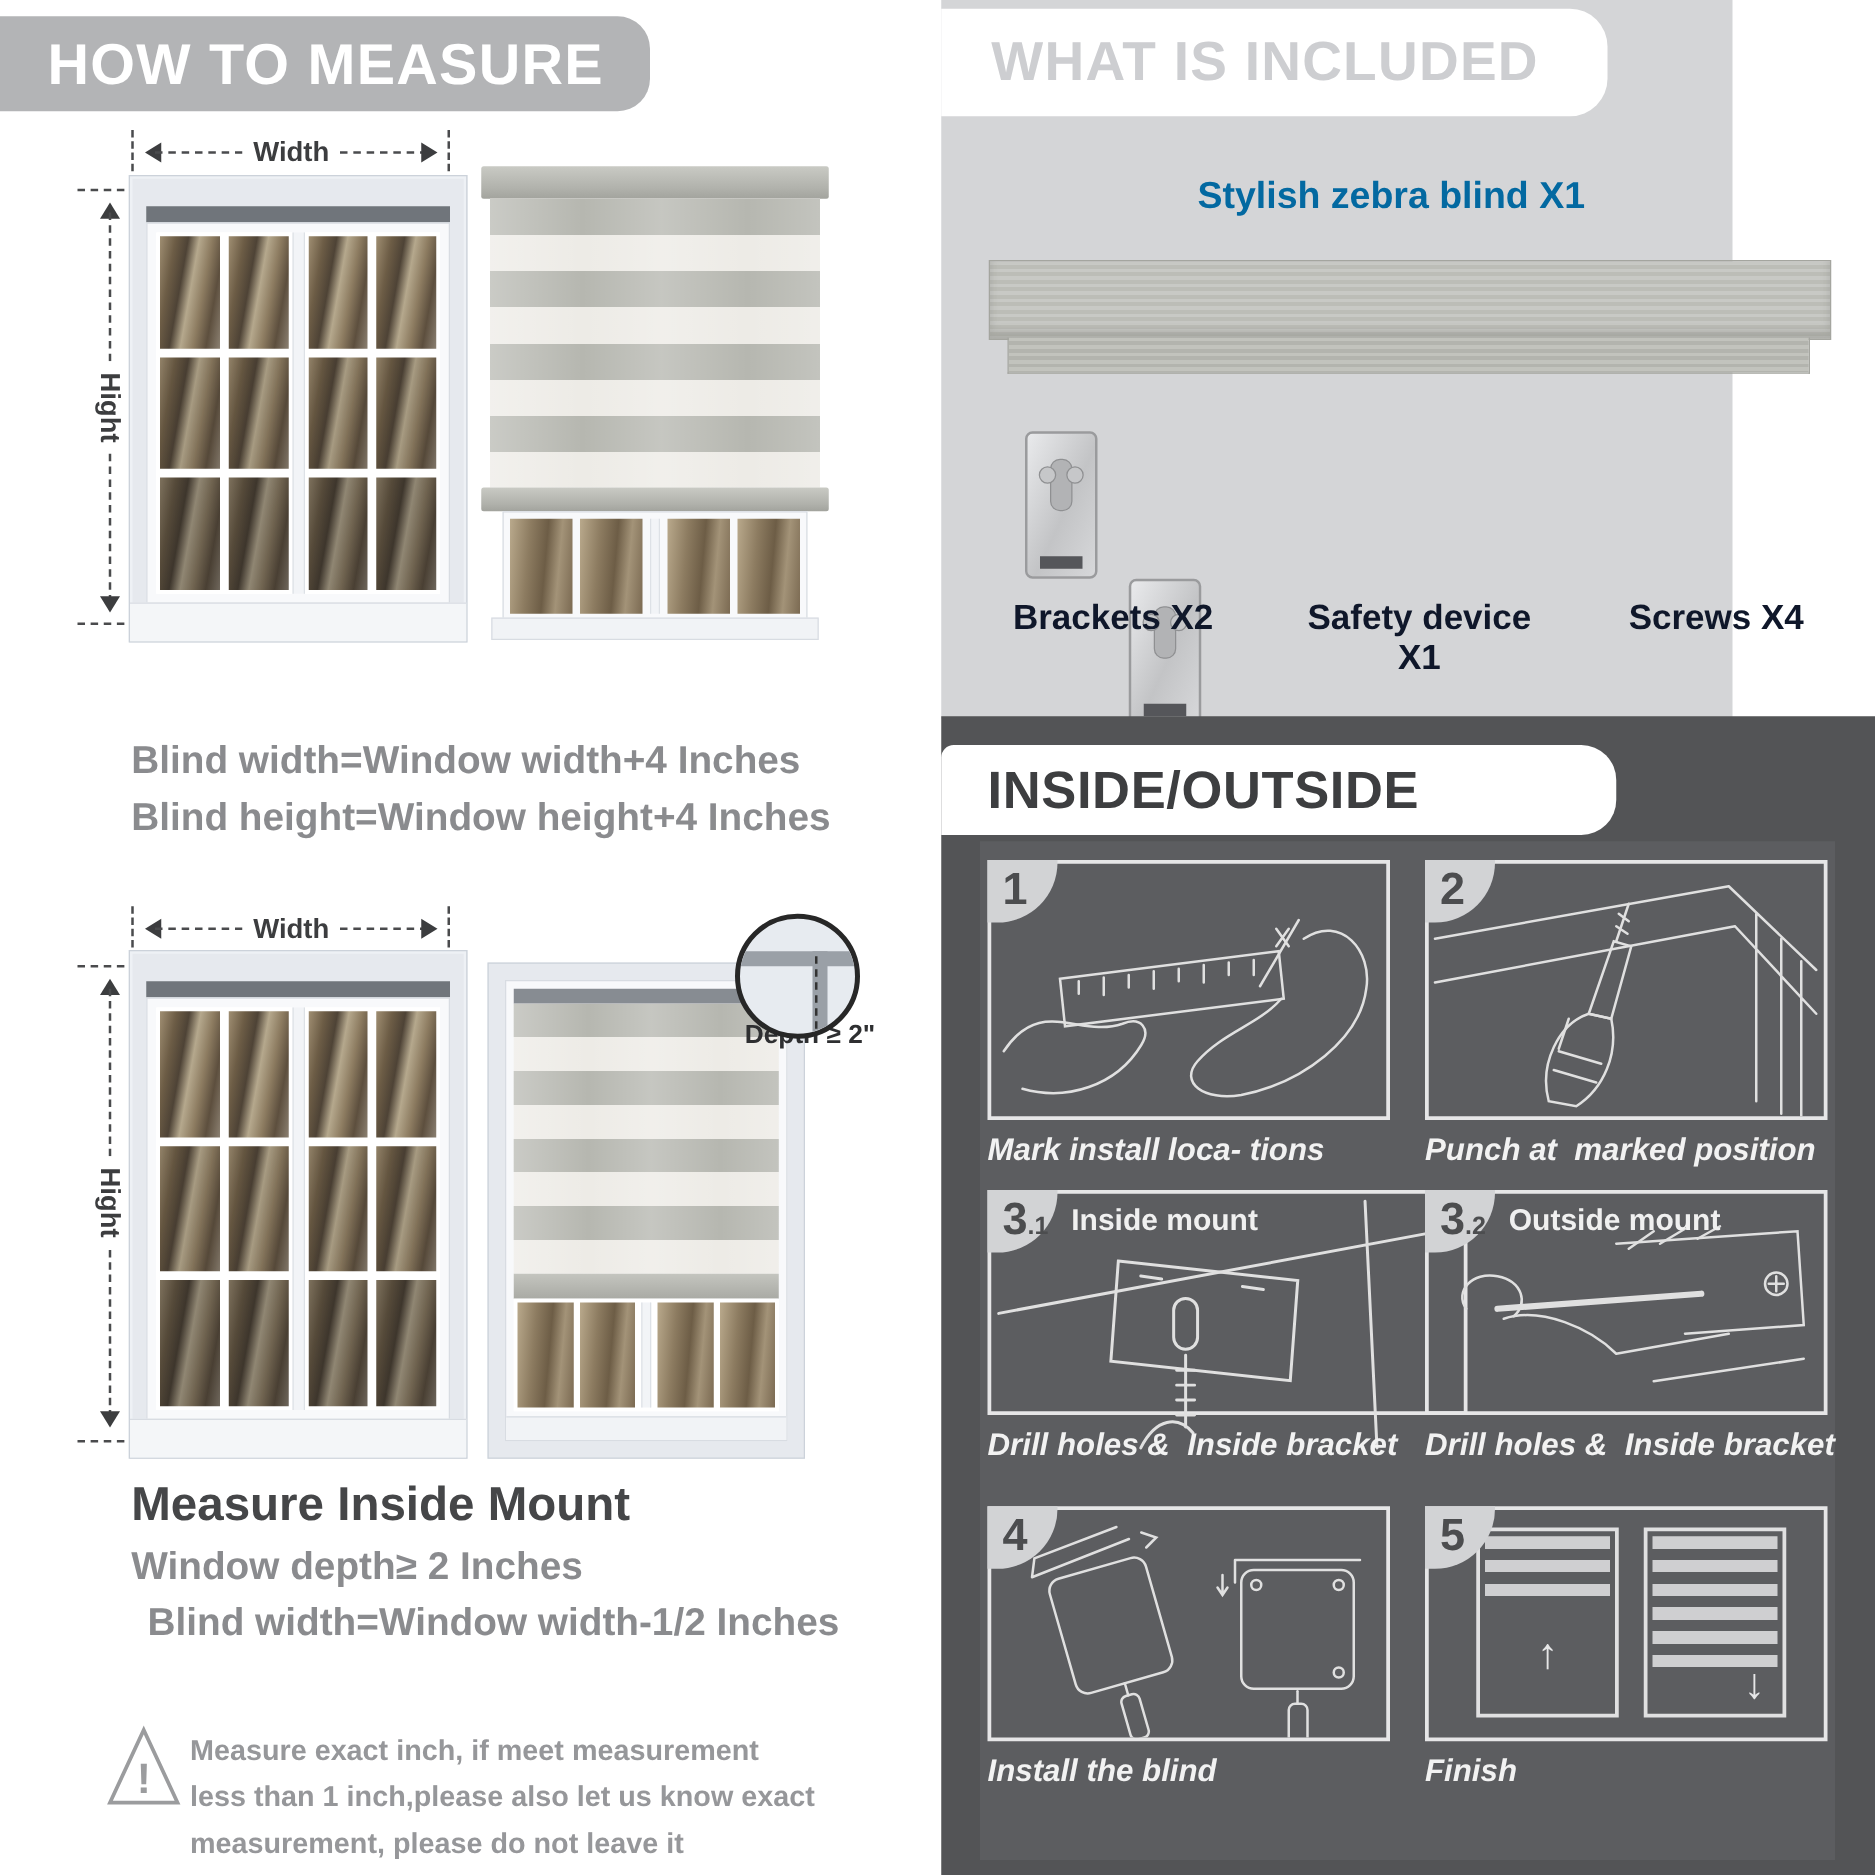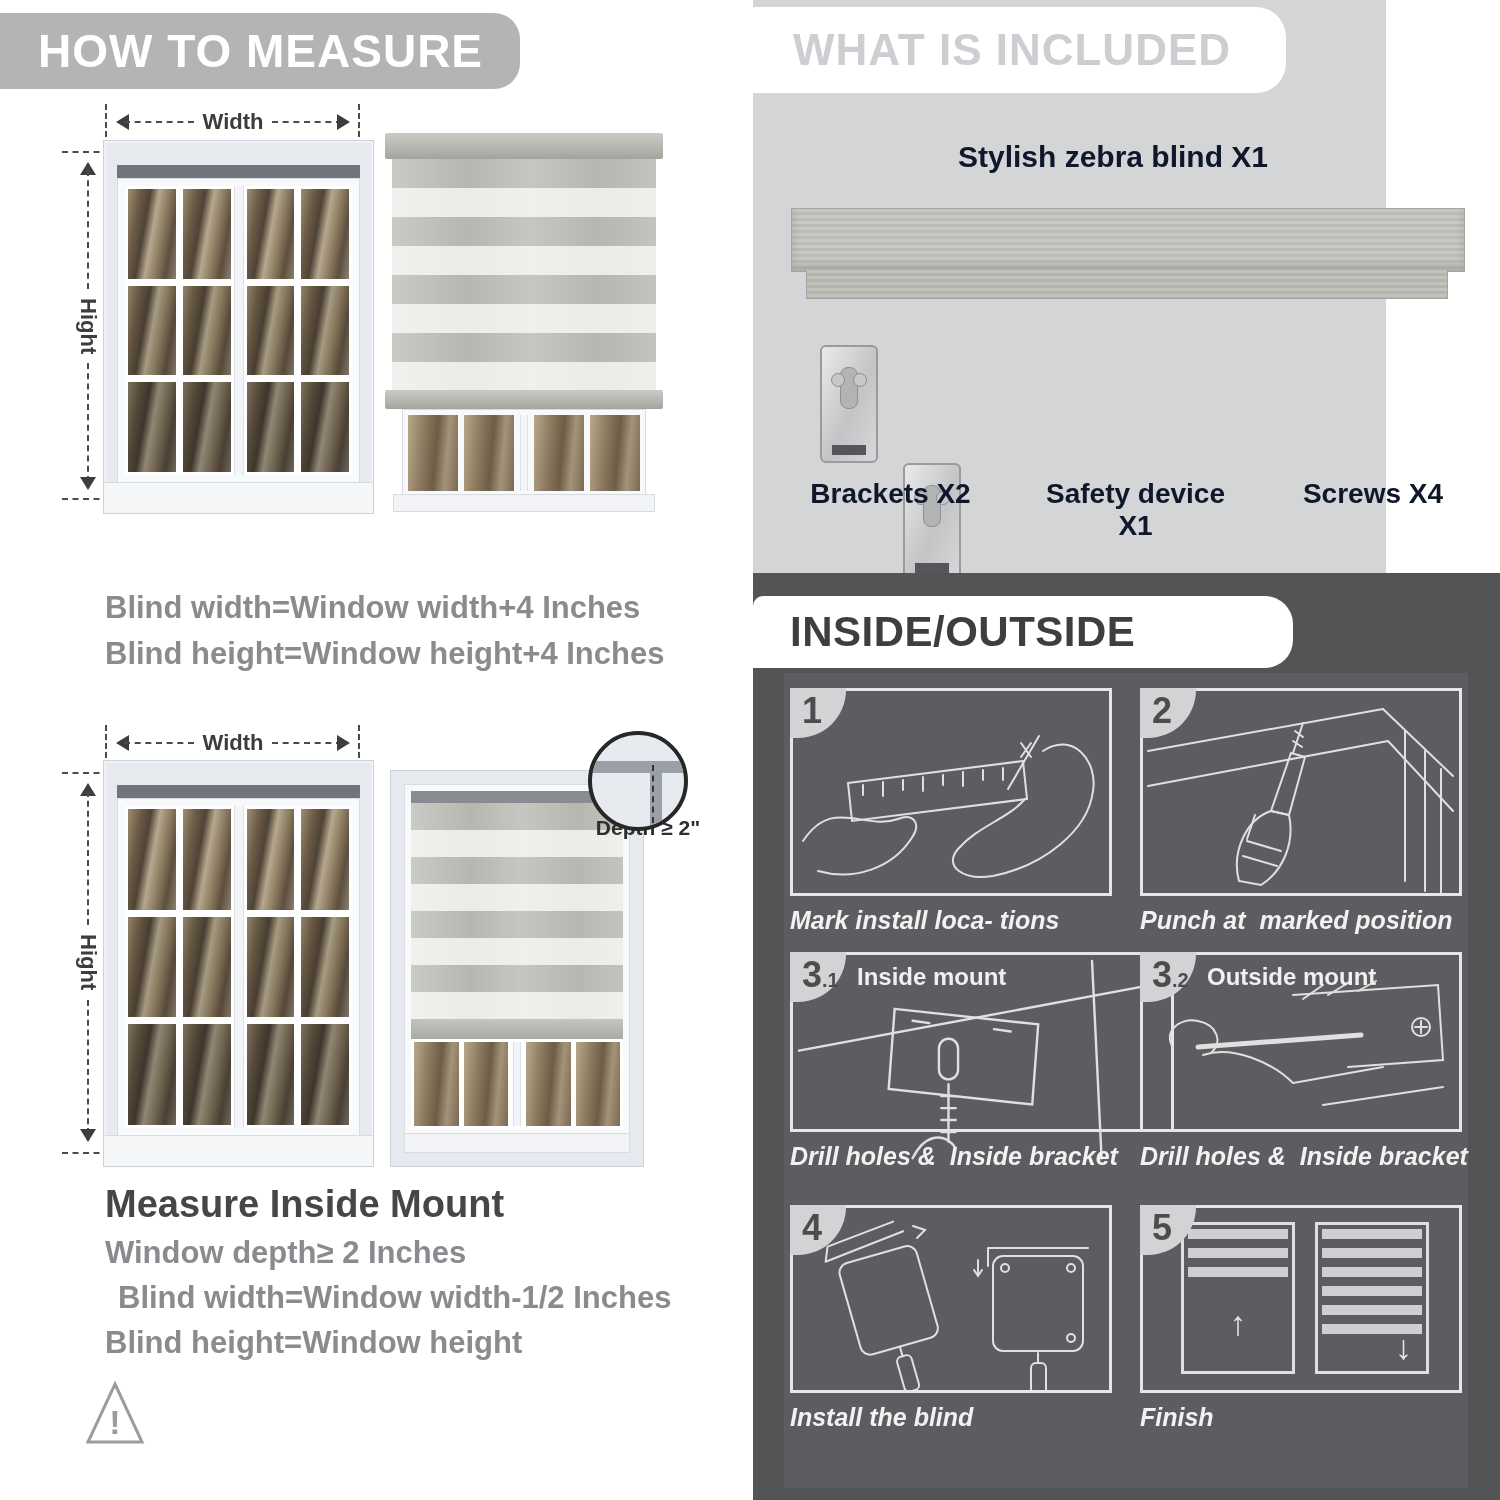--- a/index.html
+++ b/index.html
@@ -72,21 +72,21 @@
   .depth-label{font-size:21px;font-weight:bold;color:#2e2f31;}
 
   
   .warn-text{font-size:23px;font-weight:600;color:#96979a;line-height:37px;width:505px;}
 
   
   .right-light{left:753px;top:0;width:633px;height:575px;background:#d4d5d7;}
   .included-header{left:0px;top:7px;width:533px;height:86px;background:#ffffff;
     border-radius:0 30px 30px 0;color:#cdced1;font-size:44px;font-weight:bold;line-height:86px;
     padding-left:40px;letter-spacing:1px;box-sizing:border-box;}
-  .blind-title{left:0;top:140px;width:720px;text-align:center;font-size:30px;font-weight:bold;color:#0f172a;}
+  .blind-title{left:0;top:140px;width:720px;text-align:center;font-size:30px;font-weight:bold;color:#0369a1;}
   .headrail-main{left:38px;top:208px;width:672px;height:62px;
     background:repeating-linear-gradient(180deg,#c8c9c5 0 3px,#bcbdb7 3px 6px);
     border:1px solid #a4a59f;box-shadow:inset 0 -6px 8px rgba(120,120,115,.35);}
   .headrail-val{left:53px;top:270px;width:640px;height:28px;
     background:repeating-linear-gradient(180deg,#c2c3bd 0 3px,#b3b4ae 3px 6px);
     border:1px solid #a4a59f;border-top:none;}
   .item-label{font-size:28px;font-weight:bold;color:#0f172a;text-align:center;}
 
   .bracket{width:58px;height:118px;background:linear-gradient(115deg,#e9eaec,#c3c4c6 55%,#d7d8da);
     border:2px solid #9a9b9d;border-radius:6px;box-sizing:border-box;position:relative;}
@@ -264,26 +264,26 @@
   <div class="abs magnifier" style="left:588px;top:731px">
     <div class="mag-wallH"></div>
       <div class="mag-wallV"></div>
       <div class="mag-dash"></div>
   </div>
   <div class="abs depth-label" style="left:588px;top:816px;width:120px;text-align:center">Depth ≥ 2"</div>
 
   <div class="abs h1-dark" style="left:105px;top:1183px">Measure Inside Mount</div>
   <div class="abs sub-gray" style="left:105px;top:1235px">Window depth≥ 2 Inches</div>
   <div class="abs sub-gray" style="left:118px;top:1280px">Blind width=Window width-1/2 Inches</div>
-  <div class="abs sub-gray" style="left:105px;top:1325px">Blind height=Window height</div>
 
   <svg class="abs" style="left:84px;top:1378px" width="62" height="70" viewBox="0 0 62 70">
     <path class="warn-triangle" d="M31 6 L58 64 L4 64 Z"></path>
     <text x="31" y="56" text-anchor="middle" font-size="34" font-weight="bold" fill="#9b9c9e">!</text>
   </svg>
+  <div class="abs warn-text" style="left:152px;top:1382px">Measure exact inch, if meet measurement less than 1 inch,please also let us know exact measurement, please do not leave it</div>
 
   <div class="abs right-light">
     <div class="abs included-header">WHAT IS INCLUDED</div>
     <div class="abs blind-title">Stylish zebra blind X1</div>
     <div class="abs headrail-main"></div>
     <div class="abs headrail-val"></div>
 
     <div class="abs bracket" style="left:67px;top:345px">
       <span class="bscrew" style="left:9px;top:26px"></span>
         <span class="bscrew" style="right:9px;top:26px"></span>

